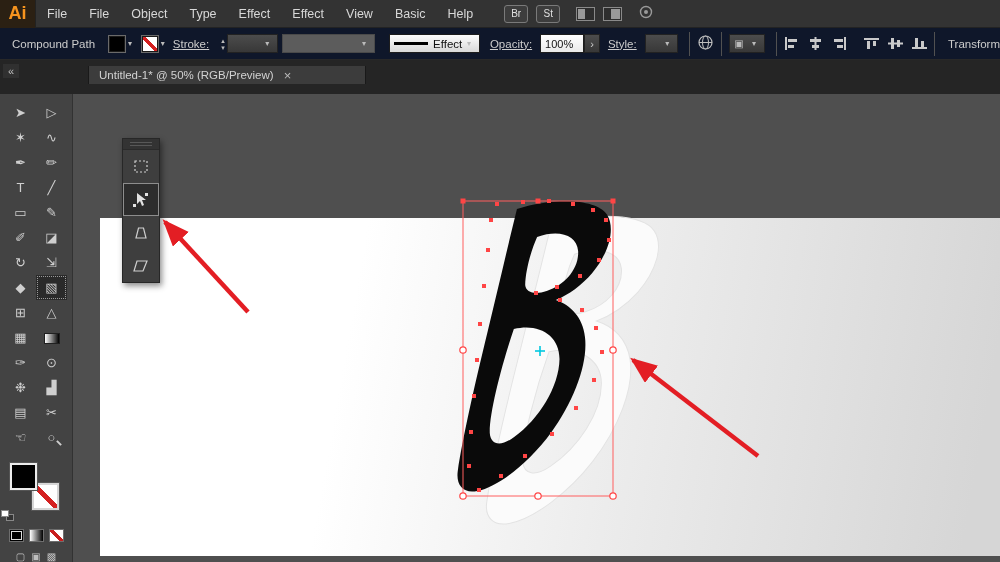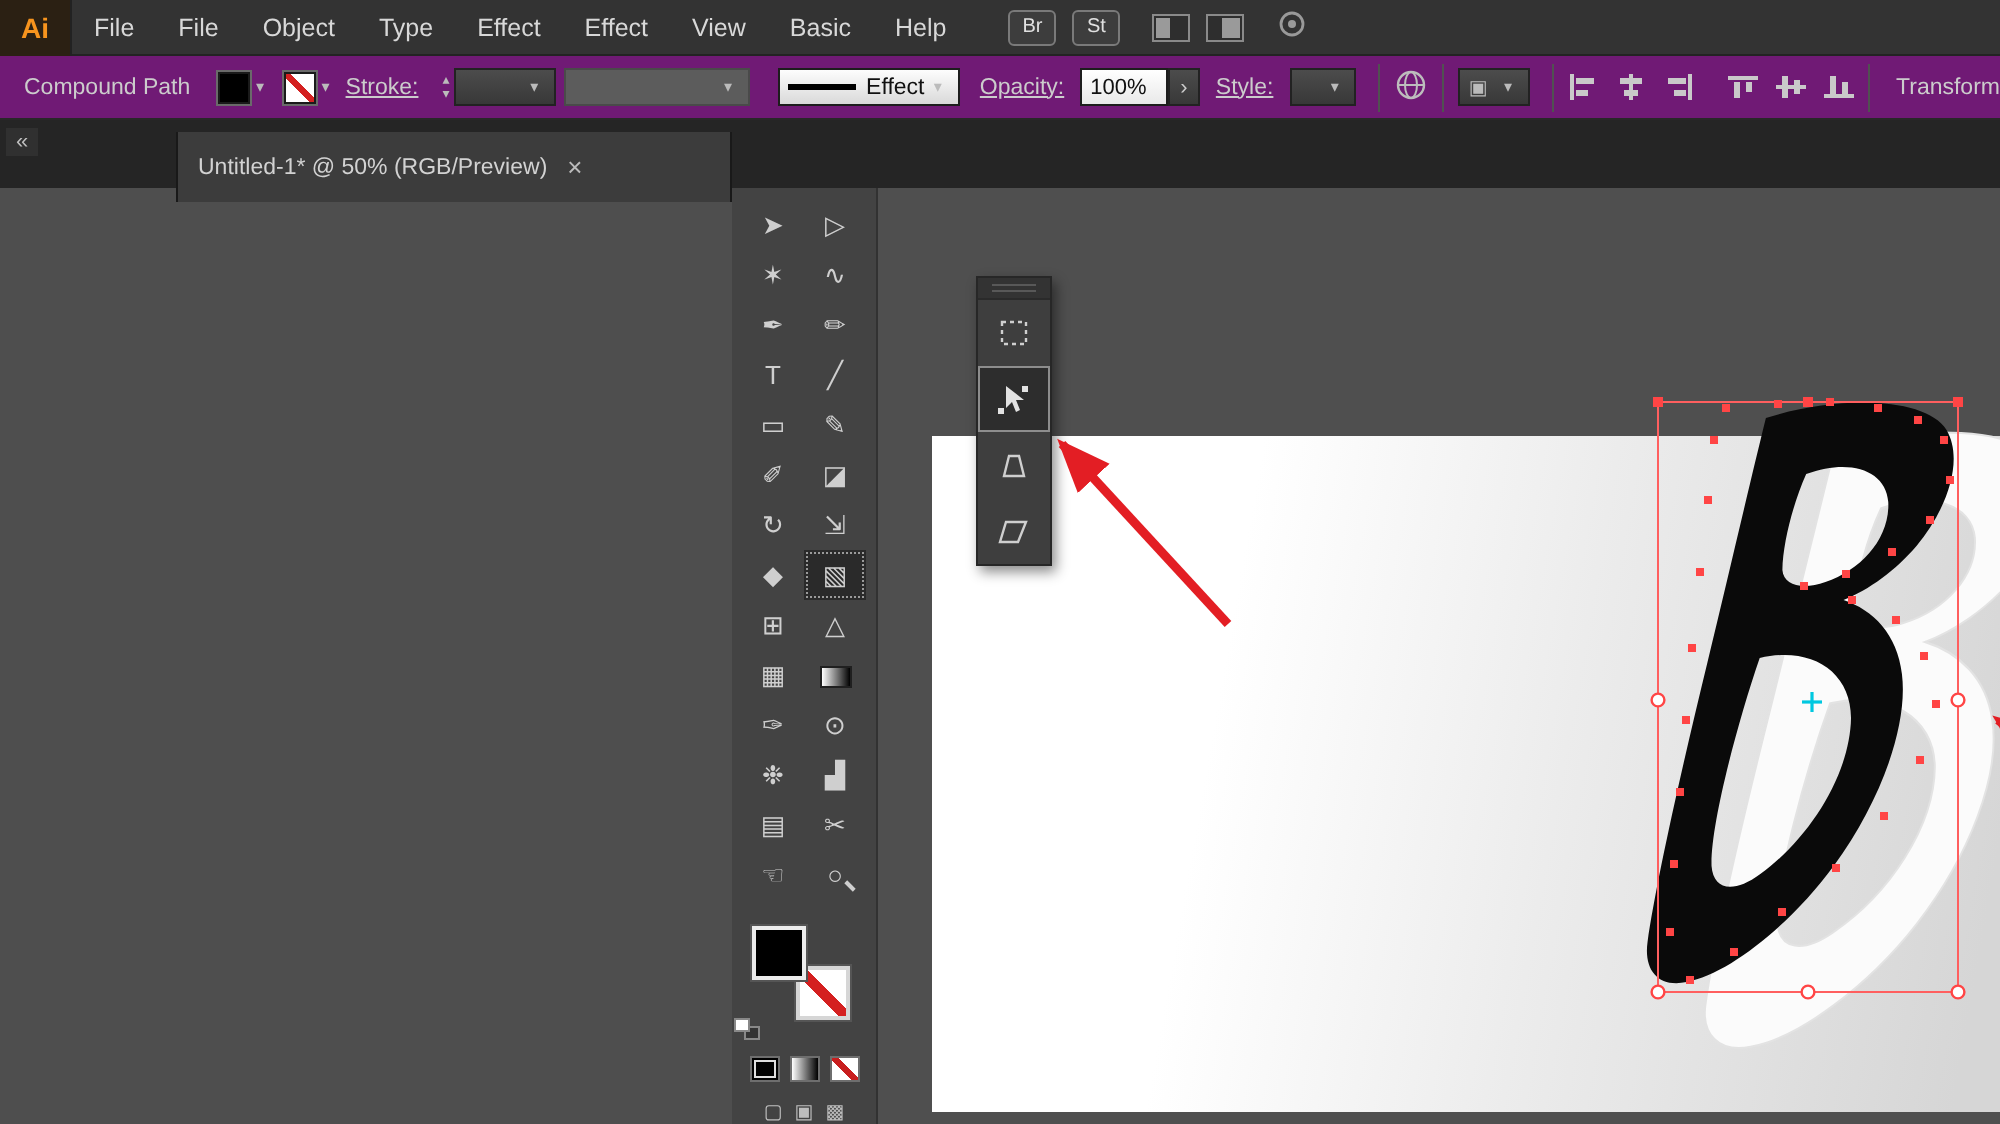--- a/index.html
+++ b/index.html
@@ -3,35 +3,35 @@
 <meta charset="utf-8">
 <style>
   * { box-sizing: border-box; margin: 0; padding: 0; }
   html,body { width:1000px; height:562px; overflow:hidden; background:#4e4e4e;
     font-family:"Liberation Sans", sans-serif; }
 
   
   .menubar { height:28px; background:#333333; border-bottom:1px solid #232323;
     display:flex; align-items:center; color:#d8d8d8; font-size:12.5px; }
   .ai-logo { width:36px; height:28px; background:#2b2013; color:#f7941e;
-    font-weight:bold; font-size:14px; display:flex; align-items:center; justify-content:center;
+    font-weight:bold; font-size:18px; display:flex; align-items:center; justify-content:center;
     border-right:1px solid #222; }
   .menu-item { padding:0 11px; height:28px; display:flex; align-items:center; cursor:default;text-align:center; }
   .mb-badges { display:flex; gap:8px; margin-left:20px; }
   .badge { width:24px; height:18px; border:1px solid #7a7a7a; border-radius:3px;
     background:#3d3d3d; color:#e0e0e0; font-size:10px; display:flex; align-items:center;
     justify-content:center; }
   .win-icons { display:flex; gap:8px; margin-left:16px; align-items:center; }
   .win-icon { width:19px; height:14px; border:1px solid #8a8a8a; background:#2e2e2e; position:relative; }
   .win-icon::before { content:""; position:absolute; left:1px; top:1px; width:7px; height:10px; background:#9a9a9a; }
   .win-icon.alt::before { left:auto; right:1px; width:9px; }
   .round-icon { margin-left:16px; }
 
   
-  .controlbar { height:32px; background:#701a75; border-bottom:1px solid #282828;
+  .controlbar { height:32px; background:#0f172a; border-bottom:1px solid #282828;
     display:flex; align-items:center; color:#cccccc; font-size:11.5px; padding:0 0 0 12px;
     white-space:nowrap; overflow:hidden; }
   .cb-label { margin-right:8px; }
   .u { text-decoration:underline; }
   .sw { width:16px; height:16px; border:1px solid #1a1a1a; outline:1px solid #6a6a6a; margin:0 2px 0 6px; }
   .sw-fill { background:#000; }
   .sw-stroke { background:#fff; position:relative; }
   .sw-stroke::before { content:""; position:absolute; inset:0;
     background:linear-gradient(45deg,transparent 42%,#d42020 42%,#d42020 58%,transparent 58%); }
   .dd-arrow { font-size:8px; color:#bbb; margin:0 4px 0 1px; }
@@ -51,21 +51,21 @@
     color:#ccc; display:flex; align-items:center; justify-content:center; font-size:11px; margin-right:8px; }
   .vsep { width:1px; height:24px; background:#2b2b2b; border-right:1px solid #515151; margin:0 7px; }
   .align-group { display:flex; gap:9px; align-items:center; }
   .align-ic { display:block; }
   .cb-right-label { margin-left:6px; }
 
   
   .tabbar { height:34px; background:#252525; position:relative; }
   .collapse-btn { position:absolute; left:3px; top:4px; width:16px; height:14px; color:#bfbfbf;
     font-size:11px; display:flex; align-items:center; justify-content:center; background:#303030; }
-  .tab { margin-left:88px; width:278px; height:35px; margin-top:6px; background:#3c3c3c;
+  .tab { margin-left:88px; width:278px; height:18px; margin-top:6px; background:#3c3c3c;
     color:#d2d2d2; font-size:11.5px; display:flex; align-items:center; gap:10px;
     padding:0 10px; border-right:1px solid #191919; border-left:1px solid #191919; float:left; }
   .tab-close { color:#bbb; font-size:13px; }
 
   
   .main { display:flex; height:468px; position:relative; }
 
   
   .toolbar { width:73px; background:#434343; border-right:1px solid #323232;
     display:flex; flex-direction:column; align-items:center; padding-top:6px; flex:none; }

